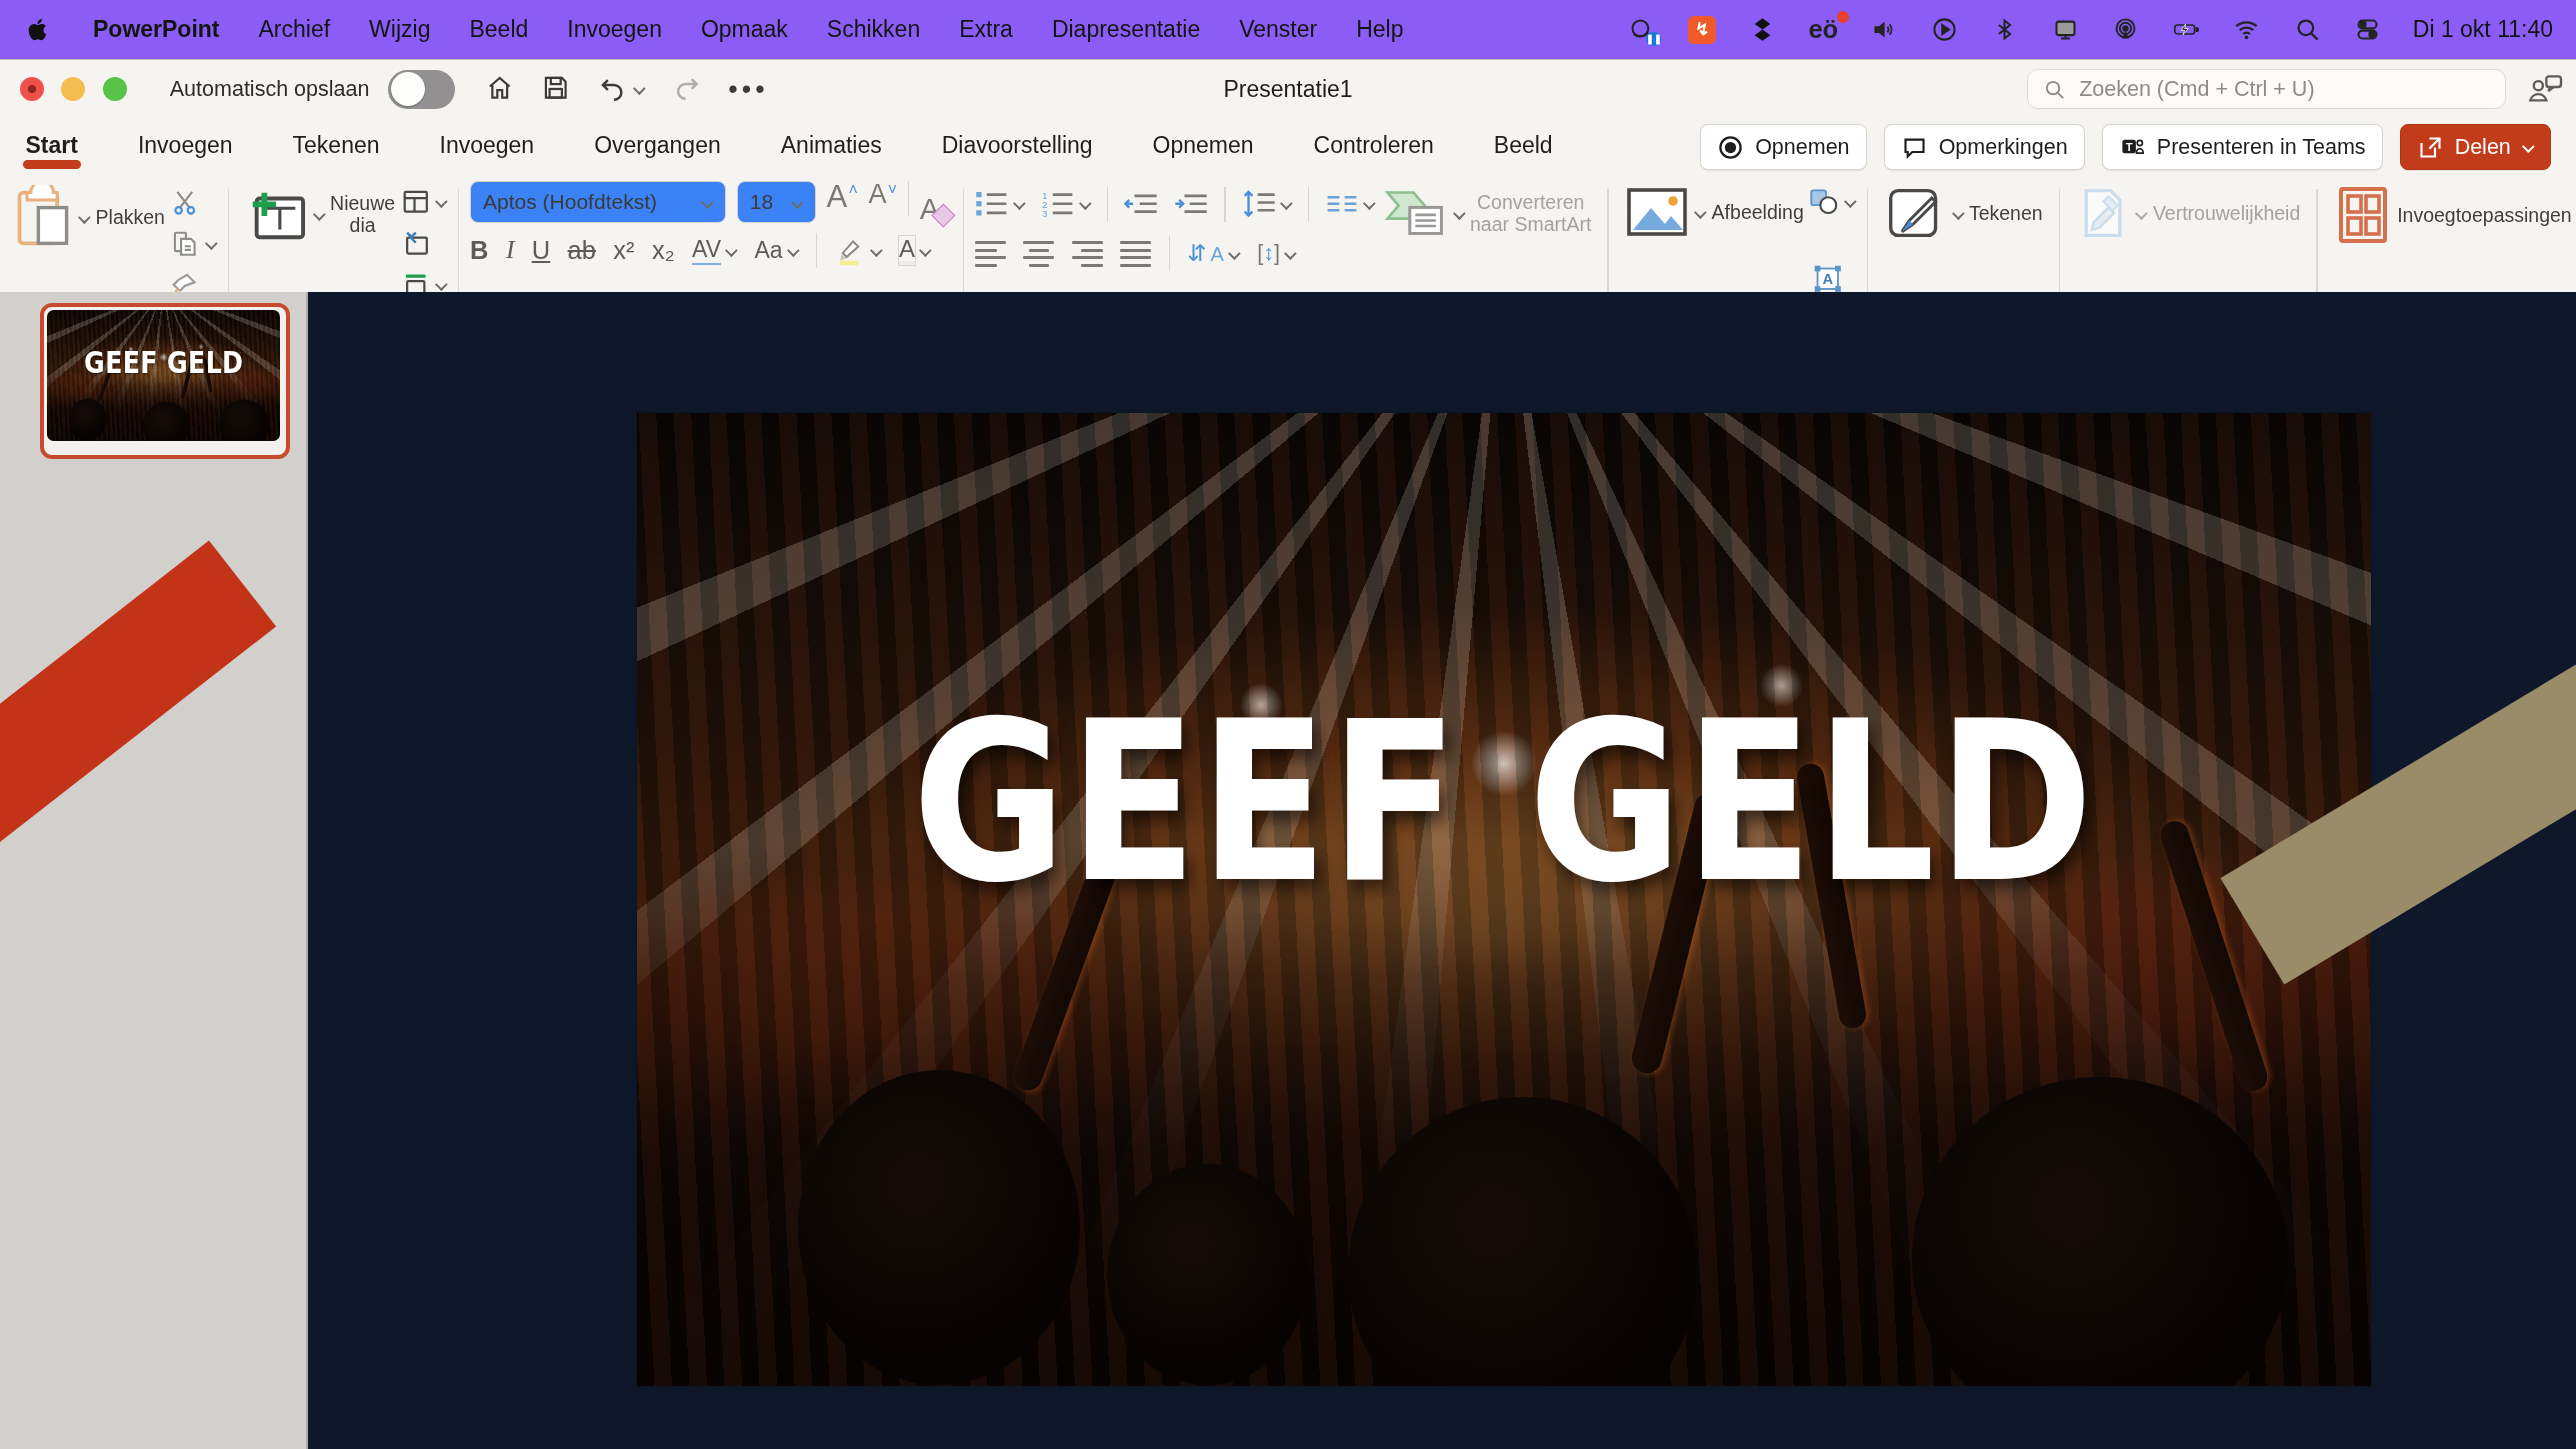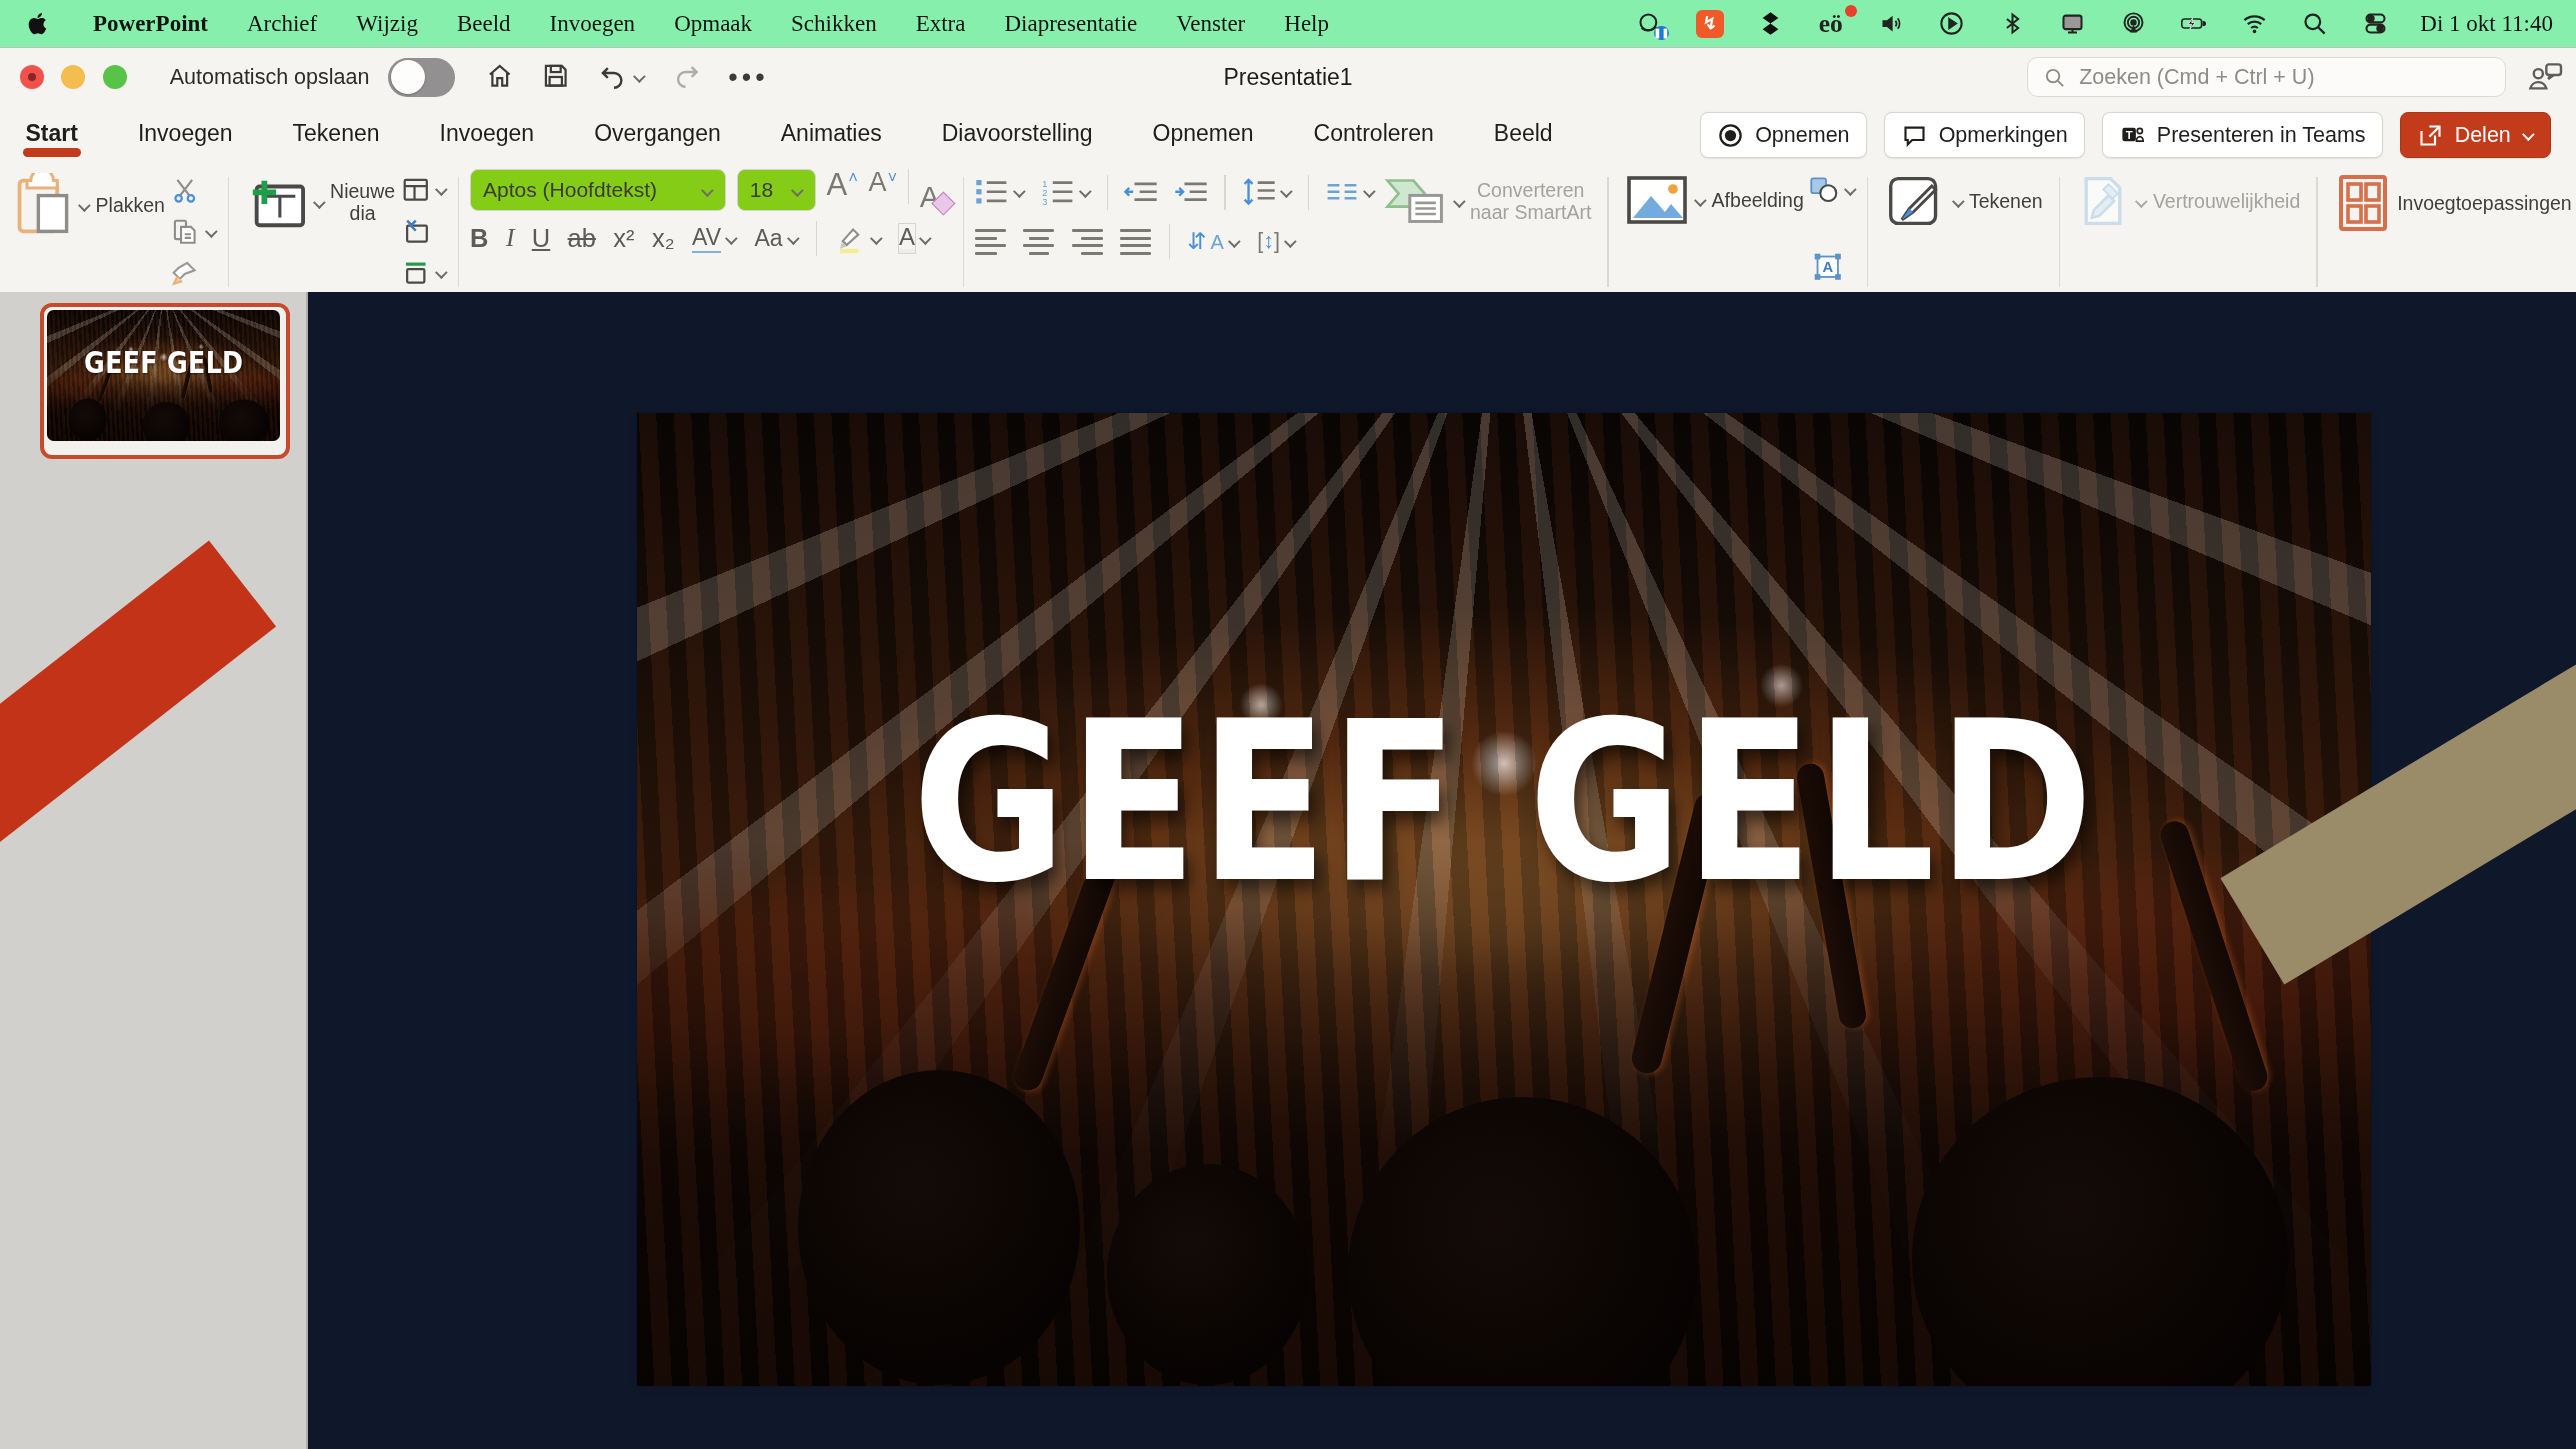--- a/index.html
+++ b/index.html
@@ -1,22 +1,22 @@
 <!DOCTYPE html>
 <html style="font-size:10.7px"><head>
 <meta charset="utf-8">
 <style>
   html,body{margin:0;padding:0;}
   body{width:2576px;height:1449px;overflow:hidden;background:#efeeec;
        font-family:"Liberation Sans",sans-serif;-webkit-font-smoothing:antialiased;}
   .screen{position:relative;width:2576px;height:1449px;}
 
   
-  .menubar{height:43px;background:#86efac;border-bottom:1.3px solid #c2bfbb;
-    display:flex;align-items:center;padding:2px 23px;font-size:23px;color:#141413;font-family:Liberation Serif, serif;}
+  .menubar{height:43px;background:#8b5cf6;border-bottom:1.3px solid #c2bfbb;
+    display:flex;align-items:center;padding:8px 23px;font-size:23px;color:#141413;}
   .mb-left{display:flex;align-items:center;gap:39px;}
   .mb-item{white-space:nowrap;}
   .mb-item.app{font-weight:700;}
   .mb-right{margin-left:auto;display:flex;align-items:center;gap:29.5px;}
   .sico{width:31px;height:31px;display:flex;align-items:center;justify-content:center;position:relative;color:#232322;}
   .sico svg{width:27px;height:27px;}
   .clock{font-size:23px;color:#141413;white-space:nowrap;}
   .e-glyph{font-weight:700;font-size:25.5px;position:relative;}
   .e-glyph .dot{position:absolute;top:-2.7px;right:-10.7px;width:12px;height:12px;border-radius:50%;background:#e8402a;}
   .orange-app{width:28px;height:28px;border-radius:6px;background:#f05a28;display:flex;align-items:center;justify-content:center;color:#fff;font-weight:700;font-size:17.4px;}
@@ -66,21 +66,21 @@
   .grp{display:flex;align-items:flex-start;padding-top:5.4px;}
   .big{display:flex;flex-direction:row;align-items:center;gap:5.4px;padding:1.3px 5.4px;}
   .big .lbl{font-size:19.5px;color:#413f3c;line-height:1.15;text-align:center;white-space:nowrap;}
   .lbl.gray{color:#a5a29e;}
   .iconrow{display:flex;align-items:center;gap:5.4px;}
   .col2{display:flex;flex-direction:column;justify-content:space-between;height:113px;padding:2.7px 0;}
   .sbtn{display:flex;align-items:center;gap:5.4px;color:#555350;}
   .sbtn svg{width:29.5px;height:29.5px;}
   .fontgrp{display:flex;flex-direction:column;gap:9.4px;padding-top:2.7px;}
   .selrow{display:flex;gap:10.7px;}
-  .sel{height:42px;background:#84cc16;border:1.3px solid #d6d3cf;border-radius:8px;display:flex;align-items:center;
+  .sel{height:42px;background:#3b82f6;border:1.3px solid #d6d3cf;border-radius:8px;display:flex;align-items:center;
     justify-content:space-between;padding:0 12px;font-size:21px;color:#3b3a38;box-sizing:border-box;}
   .fmtrow{display:flex;align-items:center;gap:17.4px;font-size:25.5px;color:#5d5b58;}
   .fmt{display:flex;align-items:flex-end;}
   .parabtn{display:flex;align-items:center;gap:4px;}
   .bars{width:31px;height:25.5px;display:flex;flex-direction:column;justify-content:space-between;}
   .bars i{display:block;height:2.7px;border-radius:1.3px;background:#7b7974;}
   .minidiv{width:1.3px;height:35px;background:#d9d6d2;}
   .ugly{font-size:27px;color:#7b7974;line-height:1;}
 
   

